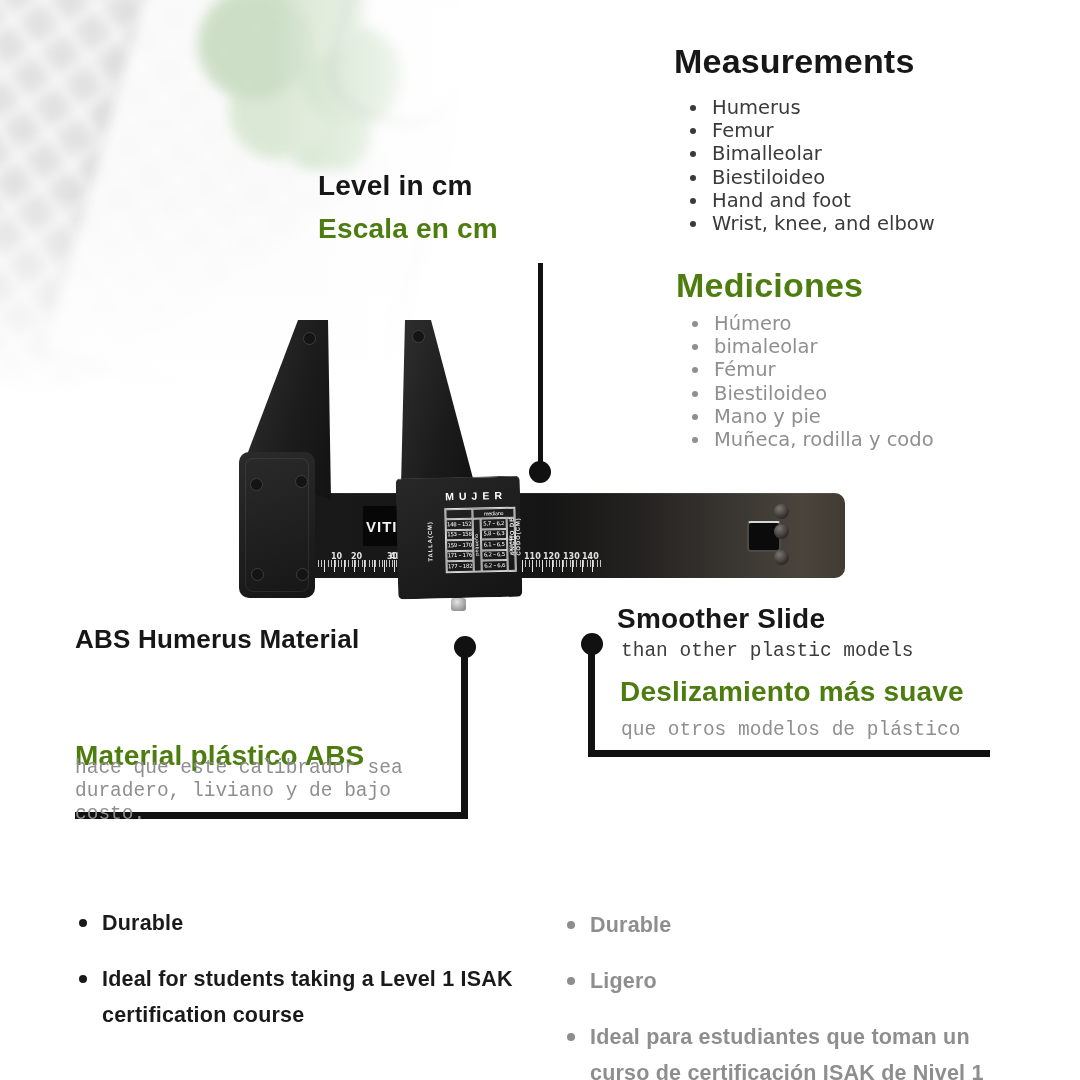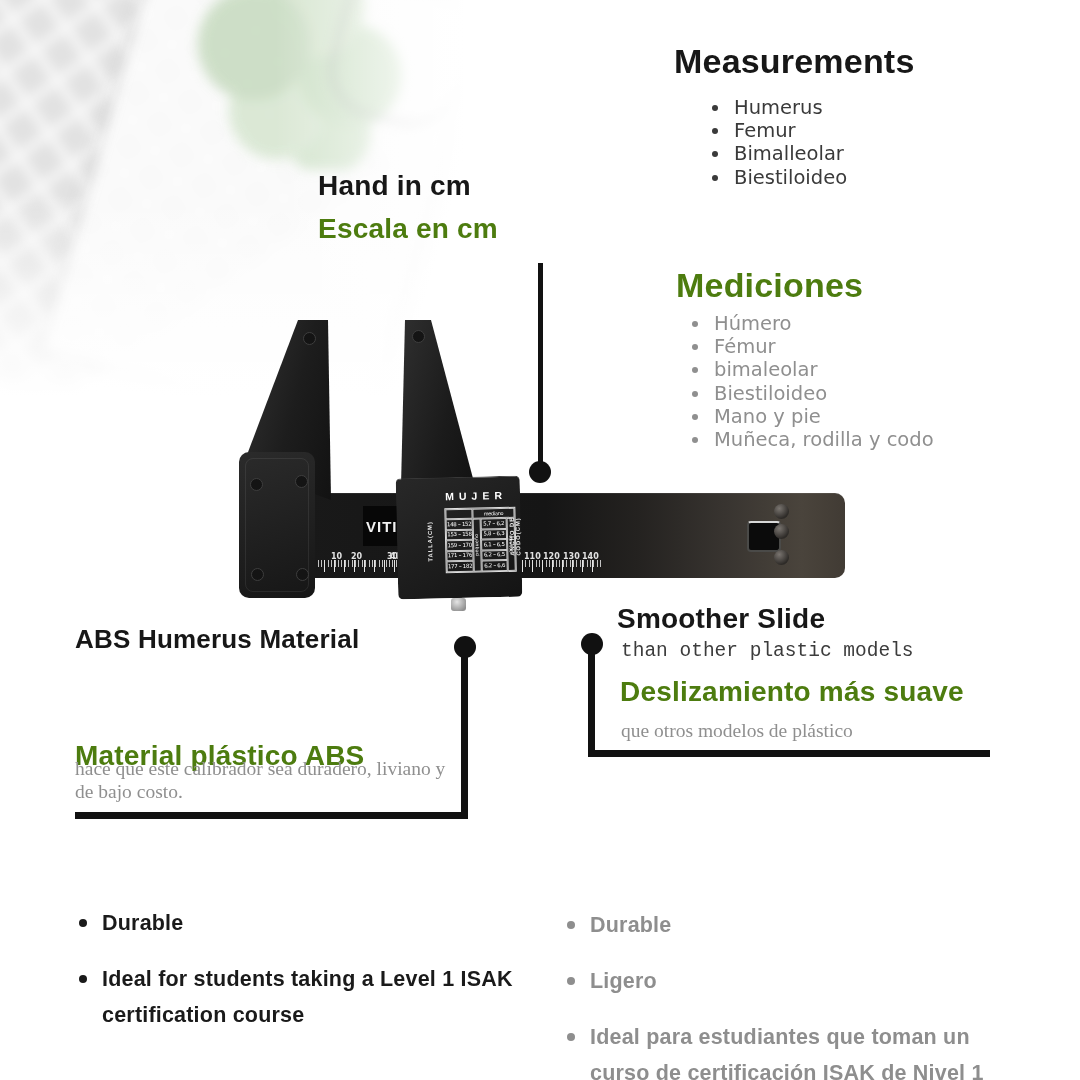--- a/index.html
+++ b/index.html
@@ -22,21 +22,21 @@
   .glasses{left:335px;top:-15px;width:130px;height:130px;border:4px solid #a9acac;opacity:.55;
       border-radius:22% 36% 42% 34%/26% 34% 46% 34%;transform:rotate(14deg);background:transparent;}
   .photo::after{content:"";position:absolute;inset:0;
       background:linear-gradient(to right,rgba(255,255,255,0) 55%,#fff 93%),
                  linear-gradient(to bottom,rgba(255,255,255,0) 42%,#fff 86%);}
   
   .h-black{position:absolute;font-weight:800;color:#171717;letter-spacing:.2px;}
   .h-gray{position:absolute;font-weight:800;color:#4d7c0f;letter-spacing:.2px;}
   .body-dark{position:absolute;color:#3c3c3c;font-family:Liberation Mono, monospace;
              font-size:19.5px;line-height:23px;}
-  .body-gray{position:absolute;color:#8f8f8f;font-family:Liberation Serif, serif;
+  .body-gray{position:absolute;color:#8f8f8f;font-family:Liberation Mono, monospace;
              font-size:19.5px;line-height:23px;}
   ul.toplist{position:absolute;margin:0;padding:0;list-style:none;
              font-family:"DejaVu Sans",sans-serif;font-size:19.5px;line-height:23.2px;}
   ul.toplist li{position:relative;padding-left:25px;}
   ul.toplist li::before{content:"";position:absolute;left:3px;top:9px;width:6px;height:6px;
              border-radius:50%;background:currentColor;}
   ul.toplist.en{color:#3a3a3a;} ul.toplist.es{color:#8f8f8f;}
   ul.feat{position:absolute;margin:0;padding:0;list-style:none;font-weight:800;
           font-size:21.5px;line-height:36px;letter-spacing:.2px;}
   ul.feat li{position:relative;padding-left:27px;margin-top:20px;}
@@ -165,38 +165,40 @@
   <div class="cline" style="left:538px;top:263px;width:5px;height:201px"></div>
   <div class="cdot" style="left:529px;top:461px"></div>
   <div class="cdot" style="left:454px;top:636px"></div>
   <div class="cline" style="left:461px;top:650px;width:7px;height:168px"></div>
   <div class="cline" style="left:75px;top:812px;width:393px;height:7px"></div>
   <div class="cdot" style="left:581px;top:633px"></div>
   <div class="cline" style="left:588px;top:648px;width:7px;height:108px"></div>
   <div class="cline" style="left:588px;top:750px;width:402px;height:7px"></div>
 
   <div class="h-black" style="left:674px;top:42px;font-size:34px">Measurements</div>
-  <ul class="toplist en" style="left:709px;top:96px">
+  <ul class="toplist en" style="left:687px;top:96px">
     <li>Humerus</li>
     <li>Femur</li>
     <li>Bimalleolar</li>
     <li>Biestiloideo</li>
+    <li>Hand and foot</li>
+    <li>Wrist, knee, and elbow</li>
   </ul>
 
   <div class="h-gray" style="left:676px;top:266px;font-size:34px">Mediciones</div>
   <ul class="toplist es" style="left:689px;top:312px">
     <li>Húmero</li>
+    <li>bimaleolar</li>
     <li>Fémur</li>
-    <li>bimaleolar</li>
     <li>Biestiloideo</li>
     <li>Mano y pie</li>
     <li>Muñeca, rodilla y codo</li>
   </ul>
 
-  <div class="h-black" style="left:318px;top:170px;font-size:28px">Hand in cm</div>
+  <div class="h-black" style="left:318px;top:170px;font-size:28px">Level in cm</div>
   <div class="h-gray" style="left:318px;top:213px;font-size:28px">Escala en cm</div>
 
   <div class="h-black" style="left:75px;top:624px;font-size:26px">ABS Humerus Material</div>
   <div class="h-gray" style="left:75px;top:740px;font-size:28px">Material plástico ABS</div>
   <div class="body-gray" style="left:75px;top:757px;width:378px">hace que este calibrador sea duradero, liviano y de bajo costo.</div>
 
   <div class="h-black" style="left:617px;top:603px;font-size:28px">Smoother Slide</div>
   <div class="body-dark" style="left:621px;top:640px">than other plastic models</div>
   <div class="h-gray" style="left:620px;top:676px;font-size:28px">Deslizamiento más suave</div>
   <div class="body-gray" style="left:621px;top:719px">que otros modelos de plástico</div>

